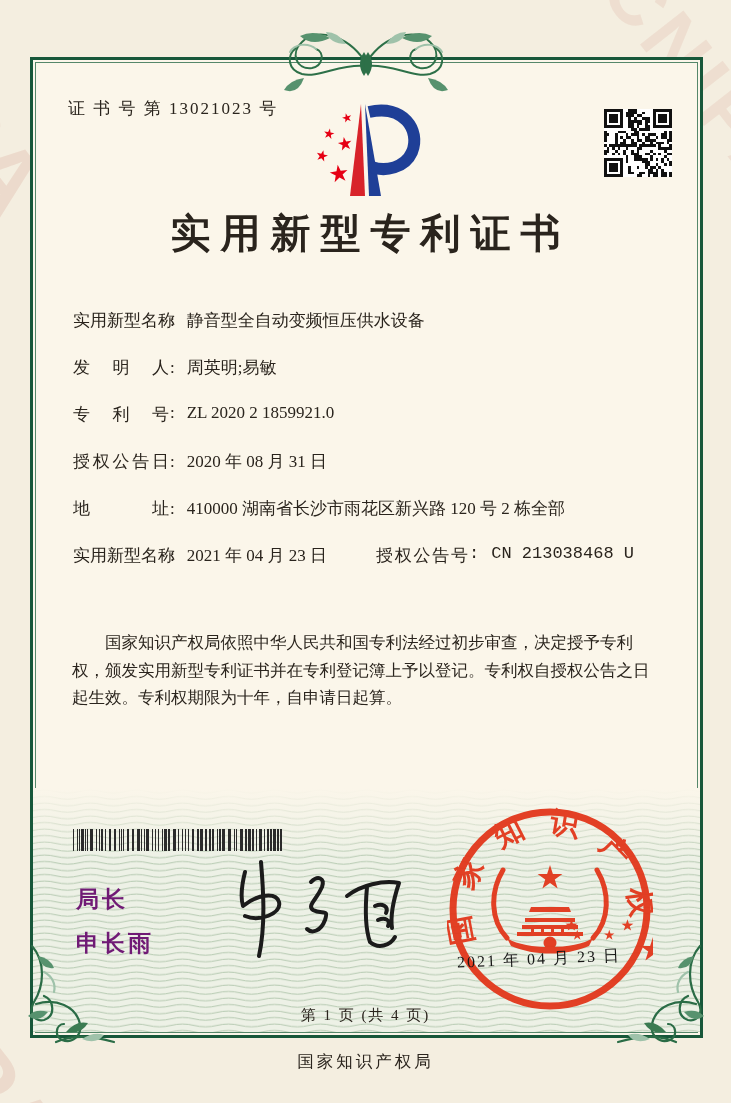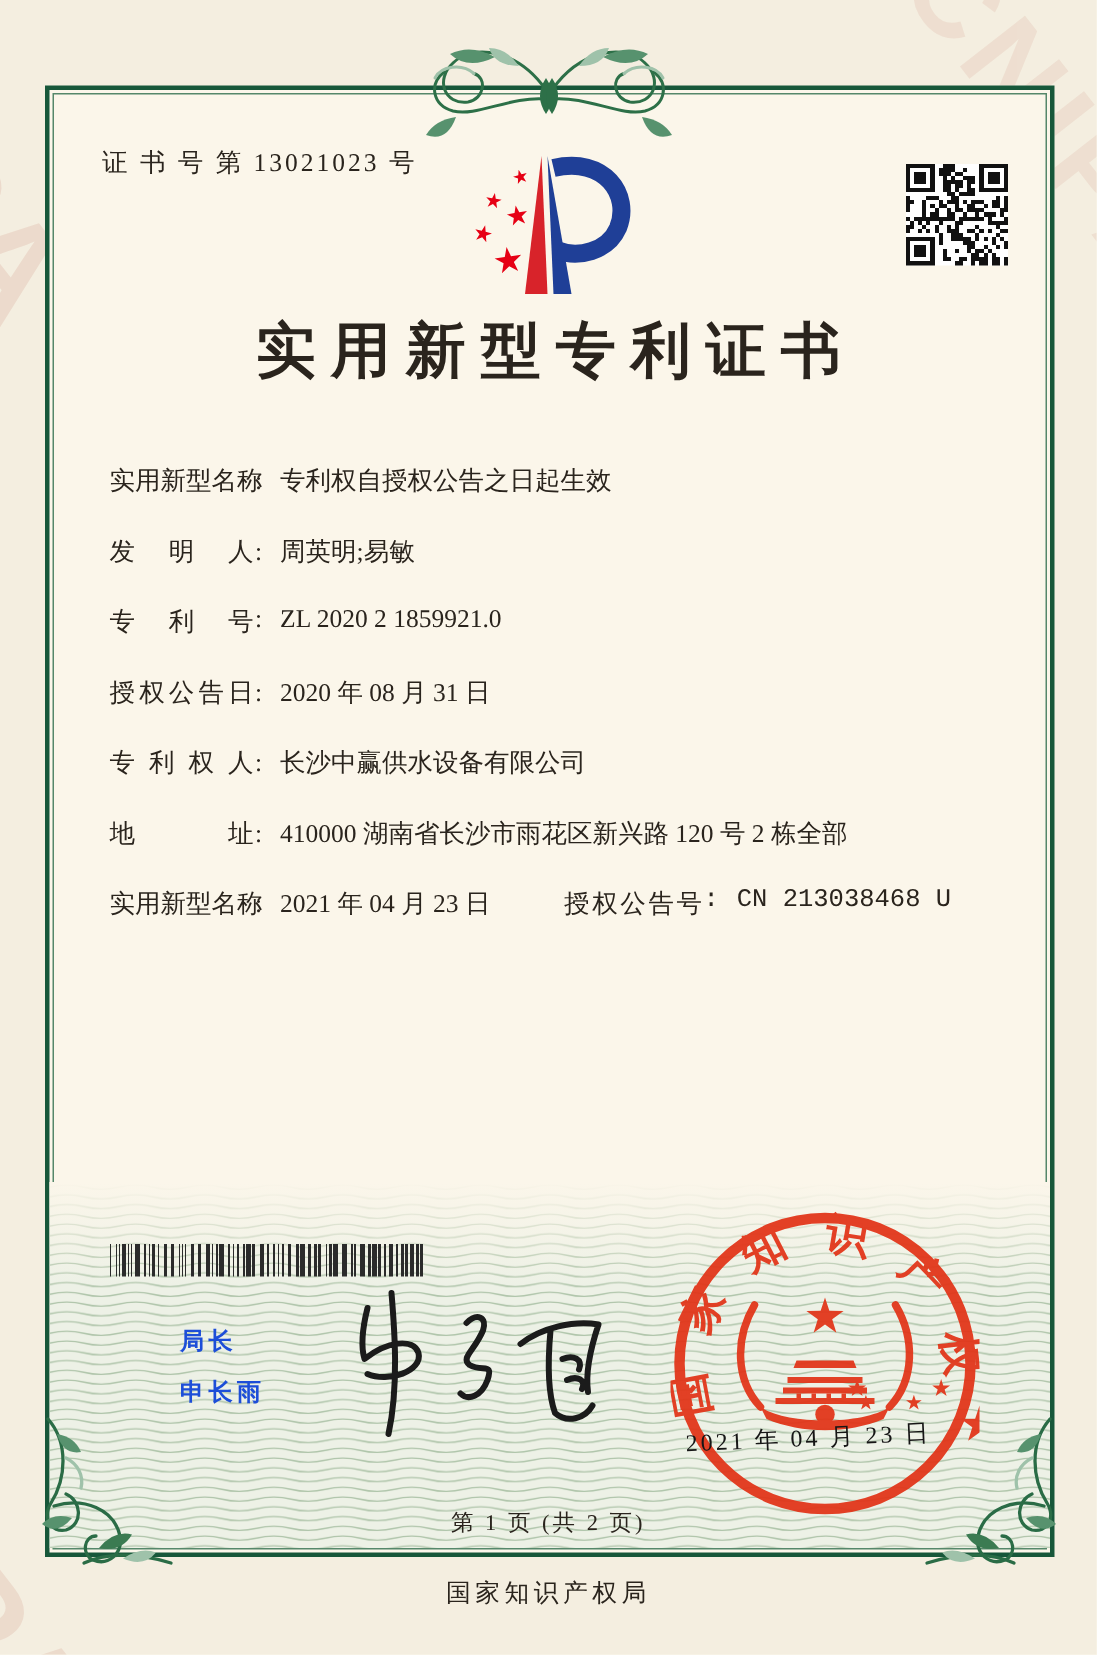--- a/index.html
+++ b/index.html
@@ -63,21 +63,21 @@
   .f-group2{position:absolute;left:303px;top:0;font-family:Liberation Mono, monospace;}
   .f-group2 .f-label{width:92px;}
 
   
   .paras{position:absolute;left:72px;top:629px;width:590px;font-size:16.5px;line-height:27.5px;z-index:2;}
   .paras p{margin:0;text-indent:2em;}
 
   
   .barcode{position:absolute;left:73px;top:829px;width:212px;height:22px;z-index:2;}
   .director{position:absolute;left:76px;top:884px;z-index:2;
-    font-family:"Liberation Sans","DejaVu Sans",sans-serif;font-size:16px;letter-spacing:3px;font-weight:600;color:#1d4ed8;margin-left:44px;}
+    font-family:"Liberation Sans","DejaVu Sans",sans-serif;font-size:23px;letter-spacing:3px;font-weight:600;color:#701a75;}
   .director div{margin-bottom:13px;}
   .signature{position:absolute;left:183px;top:852px;width:235px;height:118px;z-index:2;}
   .seal{position:absolute;left:447px;top:806px;width:206px;height:206px;z-index:2;opacity:.93;}
   .seal-date{position:absolute;left:457px;top:948px;width:210px;font-size:16px;letter-spacing:2px;
     color:#161616;transform:rotate(-2.5deg);z-index:3;white-space:nowrap;}
   .page-note{position:absolute;left:0;top:1006px;width:731px;text-align:center;font-size:15px;letter-spacing:2px;z-index:2;}
   .continuation{position:absolute;left:0;top:1051px;width:731px;text-align:center;font-size:16.5px;letter-spacing:3px;z-index:2;}
 
   
   .orn-top{position:absolute;left:246px;top:18px;width:240px;height:80px;z-index:2;}
@@ -386,46 +386,44 @@
       <rect x="21" y="24" width="1" height="1"></rect>
       <rect x="22" y="24" width="1" height="1"></rect>
       <rect x="24" y="24" width="1" height="1"></rect>
     </g>
 </svg>
 
 <div class="title">实用新型专利证书</div>
 
 <div class="fields">
   <div class="f-row">
-    <span class="f-label">实用新型名称</span><span class="f-colon">:</span><span class="f-value">专利权自授权公告之日起生效</span>
+    <span class="f-label">实用新型名称</span><span class="f-colon">:</span><span class="f-value">静音型全自动变频恒压供水设备</span>
   </div>
   <div class="f-row">
     <span class="f-label">发明人</span><span class="f-colon">:</span><span class="f-value">周英明;易敏</span>
   </div>
   <div class="f-row">
     <span class="f-label">专利号</span><span class="f-colon">:</span><span class="f-value">ZL 2020 2 1859921.0</span>
   </div>
   <div class="f-row">
     <span class="f-label">授权公告日</span><span class="f-colon">:</span><span class="f-value">2020 年 08 月 31 日</span>
   </div>
   <div class="f-row">
-    <span class="f-label">专利权人</span><span class="f-colon">:</span><span class="f-value">长沙中赢供水设备有限公司</span>
-  </div>
-  <div class="f-row">
     <span class="f-label">地址</span><span class="f-colon">:</span><span class="f-value">410000 湖南省长沙市雨花区新兴路 120 号 2 栋全部</span>
   </div>
   <div class="f-row">
     <span class="f-label">实用新型名称</span><span class="f-colon">:</span><span class="f-value">2021 年 04 月 23 日</span>
     <span class="f-group2">
       <span class="f-label">授权公告号</span><span class="f-colon">:</span><span class="f-value">CN 213038468 U</span>
     </span>
   </div>
 </div>
 
 <div class="paras">
+  <p>国家知识产权局依照中华人民共和国专利法经过初步审查，决定授予专利权，颁发实用新型专利证书并在专利登记簿上予以登记。专利权自授权公告之日起生效。专利权期限为十年，自申请日起算。</p>
 </div>
 
 <svg class="barcode" viewBox="0 0 212 22" shape-rendering="crispEdges">
   <g id="bc-bars" fill="#2b2b2b">
       <rect x="0" y="0" width="1" height="22"></rect>
       <rect x="4" y="0" width="1" height="22"></rect>
       <rect x="6" y="0" width="1" height="22"></rect>
       <rect x="8" y="0" width="3" height="22"></rect>
       <rect x="12" y="0" width="1" height="22"></rect>
       <rect x="14" y="0" width="1" height="22"></rect>
@@ -513,14 +511,14 @@
     <path d="M84,123 h3 v4 h-3z M94,123 h3 v4 h-3z M104,123 h3 v4 h-3z M114,123 h3 v4 h-3z"></path>
     <circle cx="103" cy="137" r="6.5"></circle>
     <path d="M56,64 C43,86 43,114 60,132" fill="none" stroke="#e23317" stroke-width="5" stroke-linecap="round"></path>
     <path d="M150,64 C163,86 163,114 146,132" fill="none" stroke="#e23317" stroke-width="5" stroke-linecap="round"></path>
     <path d="M60,132 C78,144 128,144 146,132 L142,140 C118,150 88,150 64,140 Z"></path>
   </g>
 </svg>
 
 <div class="seal-date">2021 年 04 月 23 日</div>
 
-<div class="page-note">第 1 页 (共 2 页)</div>
+<div class="page-note">第 1 页 (共 4 页)</div>
 <div class="continuation">国家知识产权局</div>
 
 </body></html>

